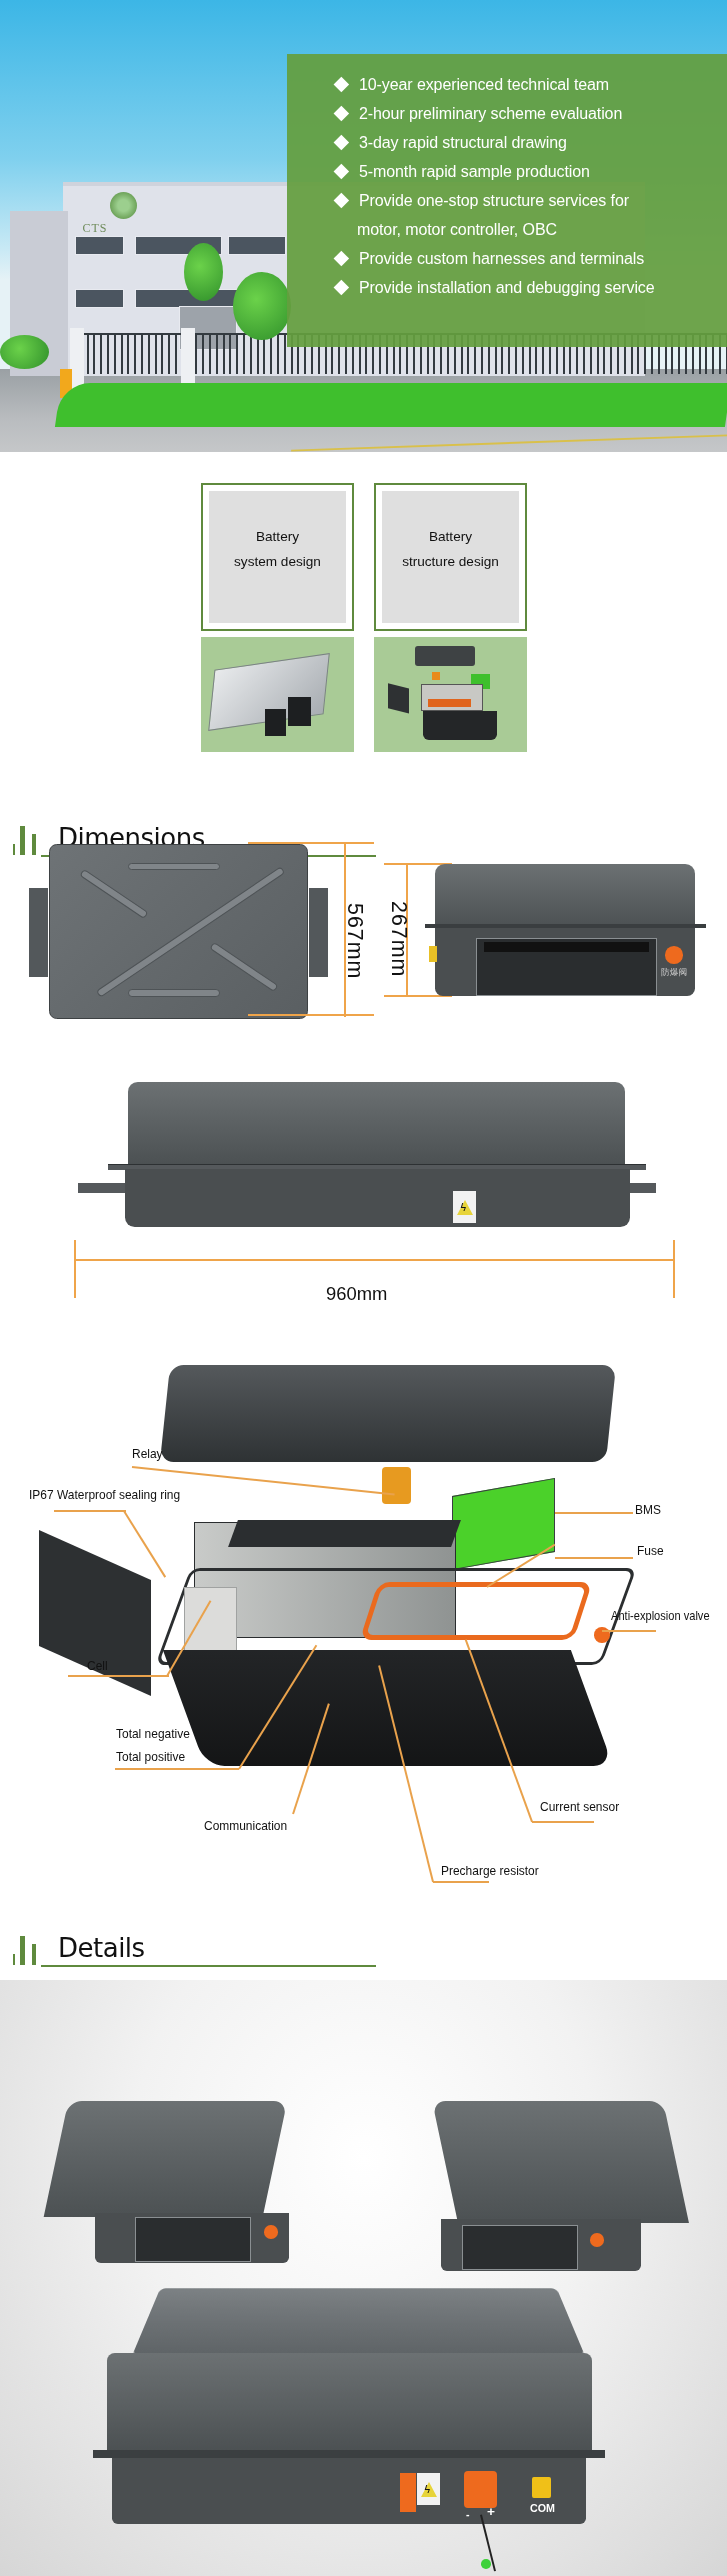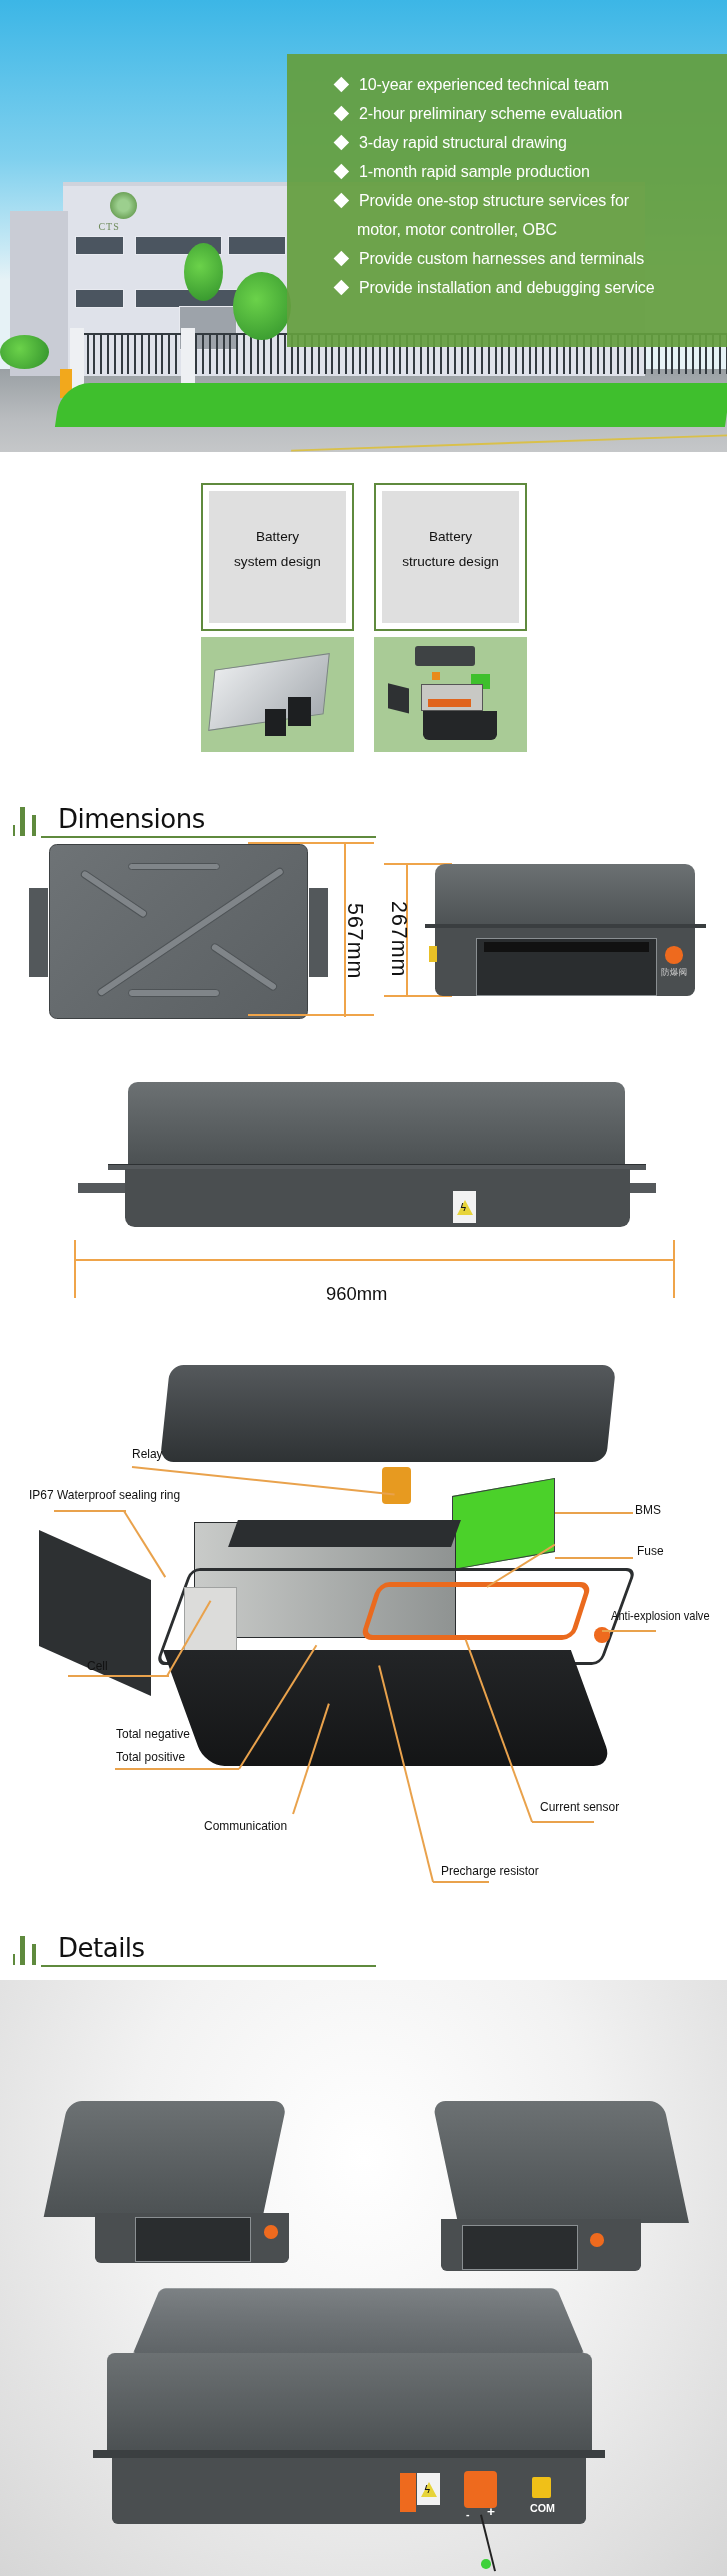--- a/index.html
+++ b/index.html
@@ -9,21 +9,21 @@
   .hero { position: absolute; left: 0; top: 0; width: 728px; height: 452px; overflow: hidden;
           background: linear-gradient(180deg, #3cb6e6 0%, #7fd0ee 35%, #c8e9f5 55%, #e6f2f6 62%); }
   .hero .ground { position: absolute; left: 0; top: 369px; width: 728px; height: 83px; background: linear-gradient(180deg,#9aa0a4 0%, #b9bcbf 60%, #c5c7c9 100%); }
   .hero .grass { position: absolute; left: 58px; top: 383px; width: 670px; height: 44px; background: #3fbf2d; border-radius: 29px 0 0 0; transform: skewX(-8deg); }
   .hero .road-line { position: absolute; left: 291px; top: 442px; width: 437px; height: 1.9px; background: #d9c04a; transform: rotate(-2deg); }
   .building { position: absolute; left: 63px; top: 182px; width: 582px; height: 194px; background: #dfe2ea; }
   .building .roofline { position: absolute; left: 0; top: 0; width: 100%; height: 3.9px; background: #cfd3dc; }
   .building .side { position: absolute; left: -53px; top: 29px; width: 58px; height: 165px; background: #c9ccd5; }
   .building .win { position: absolute; height: 19.4px; background: #4b5560; border: 1.9px solid #e8eaf0; }
   .building .logo { position: absolute; left: 47px; top: 9.7px; width: 27px; height: 27px; border-radius: 50%; background: radial-gradient(circle,#9ccf8e 30%, #6ea35a 70%); }
-  .building .logo-text { position: absolute; left: 19.4px; top: 39px; font-family: "Liberation Serif", serif; font-size: 10px; color: #6e8b5a; letter-spacing: 1px; margin-left: 16px; }
+  .building .logo-text { position: absolute; left: 19.4px; top: 39px; font-family: "Liberation Serif", serif; font-size: 12px; color: #6e8b5a; letter-spacing: 1px; }
   .fence { position: absolute; left: 73px; top: 333px; width: 655px; height: 41px;
            background: repeating-linear-gradient(90deg, #333a40 0 1.9px, transparent 1.9px 6.8px); border-top: 2.9px solid #333a40; }
   .gate-post { position: absolute; top: 328px; width: 13.6px; height: 68px; background: #eef0f3; }
   .barrier { position: absolute; left: 60px; top: 369px; width: 11.6px; height: 29px; background: #f2a81c; }
   .tree { position: absolute; border-radius: 50%; background: radial-gradient(circle at 40% 40%, #6bd24a, #2f8f2a); }
 
   .overlay { position: absolute; left: 287px; top: 54px; width: 441px; height: 293px; background: rgba(100,158,62,0.93); padding: 15.5px 0 0 47px; }
   .overlay ul { list-style: none; }
   .overlay li { color: #ffffff; font-size: 16px; line-height: 29px; position: relative; padding-left: 25px; letter-spacing: -0.1px; white-space: nowrap; }
   .overlay li .bullet { position: absolute; left: 1.9px; top: 9.7px; width: 10.7px; height: 10.7px; background: #fff; transform: rotate(45deg); }
@@ -96,21 +96,21 @@
   <div class="tree" style="left:184px;top:243px;width:39px;height:58px;"></div>
   <div class="tree" style="left:233px;top:272px;width:58px;height:68px;"></div>
   <div class="tree" style="left:0px;top:335px;width:49px;height:34px;"></div>
   <div class="road-line"></div>
 
   <div class="overlay">
     <ul>
       <li><span class="bullet"></span><span>10-year experienced technical team</span></li>
       <li><span class="bullet"></span><span>2-hour preliminary scheme evaluation</span></li>
       <li><span class="bullet"></span><span>3-day rapid structural drawing</span></li>
-      <li><span class="bullet"></span><span>1-month rapid sample production</span></li>
+      <li><span class="bullet"></span><span>5-month rapid sample production</span></li>
       <li><span class="bullet"></span><span>Provide one-stop structure services for</span></li>
       <li class="cont"><span>motor, motor controller, OBC</span></li>
       <li><span class="bullet"></span><span>Provide custom harnesses and terminals</span></li>
       <li><span class="bullet"></span><span>Provide installation and debugging service</span></li>
     </ul>
   </div>
 </section>
 
 <section class="cards">
 
@@ -141,21 +141,21 @@
       <div style="position:absolute;left:97px;top:37px;width:19.4px;height:15.5px;background:#3ec02c;"></div>
       <div style="position:absolute;left:47px;top:47px;width:62px;height:27px;background:#c8c8c4;border:1px solid #555;"></div>
       <div style="position:absolute;left:54px;top:62px;width:43px;height:7.8px;background:#e0641c;"></div>
       <div style="position:absolute;left:49px;top:74px;width:74px;height:29px;background:#242628;border-radius:0 0 5.8px 5.8px;"></div>
       <div style="position:absolute;left:13.6px;top:49px;width:21.4px;height:25px;background:#2e3133;transform:skewY(14deg);"></div>
     </div>
   </div>
 
 </section>
 
-<div class="section-head" style="top:801px;">
+<div class="section-head" style="top:820px;">
   <div class="bars">
     <div class="bar" style="left:0;width:2.9px;height:11.6px;"></div>
     <div class="bar" style="left:7.8px;width:4.9px;height:29px;"></div>
     <div class="bar" style="left:19.4px;width:3.9px;height:21.4px;"></div>
   </div>
   <div class="title">Dimensions</div>
   <div class="rule"></div>
 </div>
 
 <div class="top-view">

